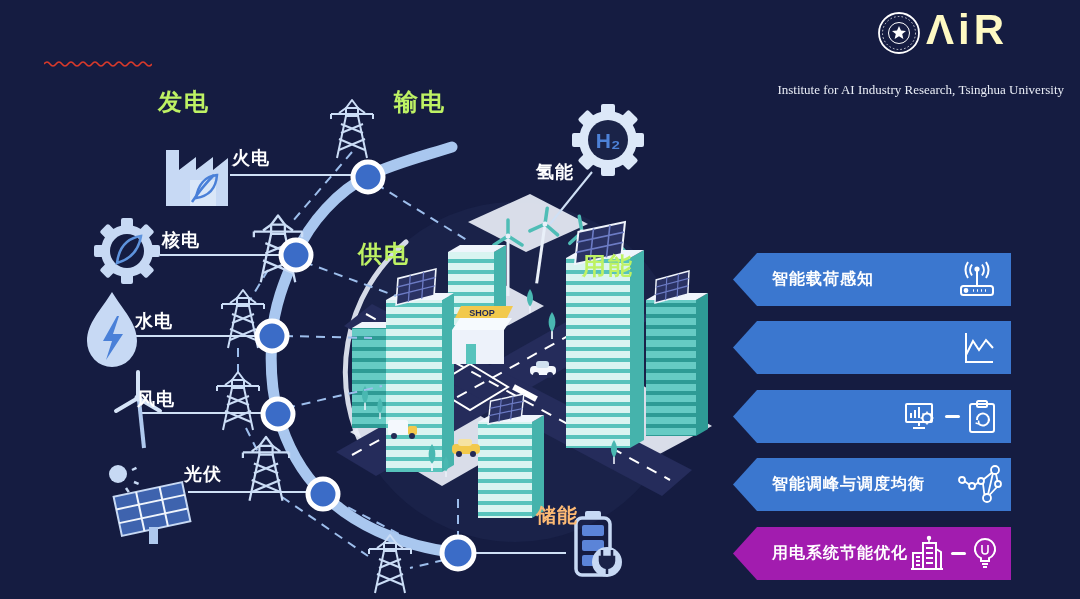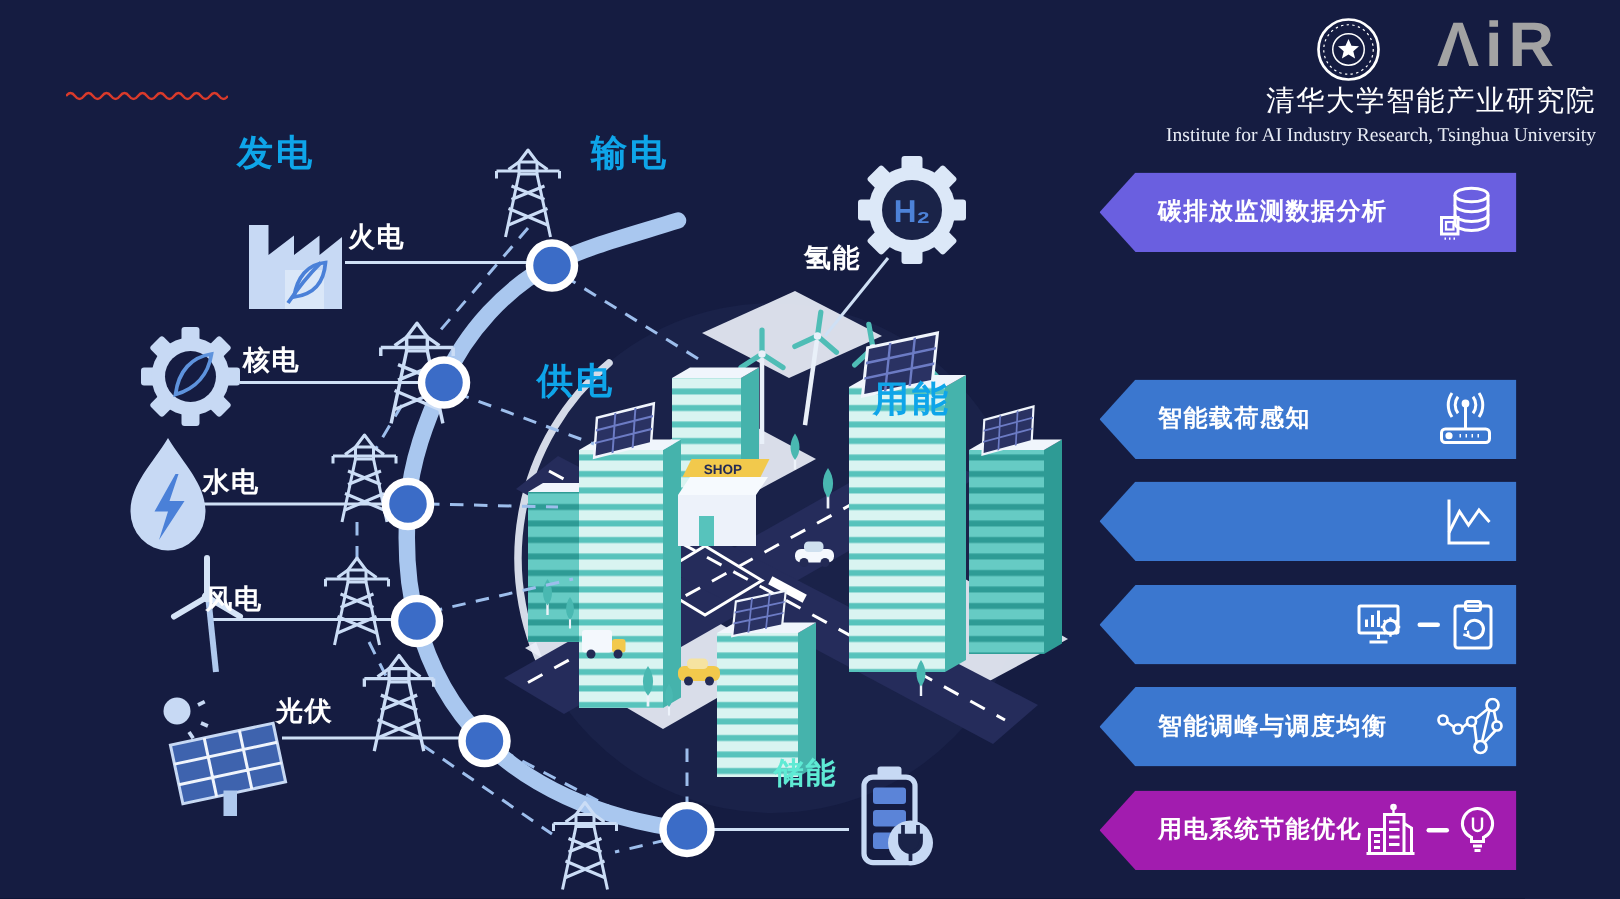--- a/index.html
+++ b/index.html
@@ -5,25 +5,25 @@
   html,body{margin:0;padding:0;background:#0b1130;}
   #slide{
     position:relative;width:1080px;height:599px;overflow:hidden;
     background:#151C41;
     font-family:"Liberation Sans","DejaVu Sans",sans-serif;
   }
   .abs{position:absolute;}
   
   #title{left:44px;top:22px;font-size:30px;font-weight:bold;color:#ffffff;letter-spacing:1px;}
   
-  #air-text{left:926px;top:6px;font-size:42px;font-weight:800;color:#a3a3a3;letter-spacing:4px;margin-left:32px;}
+  #air-text{left:926px;top:6px;font-size:42px;font-weight:800;color:#fef9c3;letter-spacing:4px;}
   #cn-name{right:16px;top:54px;font-size:19px;color:#fff;letter-spacing:1px;white-space:nowrap;}
   #en-name{right:16px;top:82px;font-size:13px;color:#e9edf6;font-family:"Liberation Serif","DejaVu Serif",serif;white-space:nowrap;}
   
-  .stage-label{color:#0ea5e9;font-weight:bold;font-size:24px;letter-spacing:2px;}
+  .stage-label{color:#bef264;font-weight:bold;font-size:24px;letter-spacing:2px;}
   .sub-label{color:#ffffff;font-weight:bold;font-size:18px;letter-spacing:1px;}
   
   .banner{
     position:absolute;left:733px;width:278px;height:53px;
     clip-path:polygon(24px 0,100% 0,100% 100%,24px 100%,0 50%);
     display:flex;align-items:center;color:#fff;
   }
   .banner .lbl{font-size:16px;font-weight:bold;letter-spacing:1px;padding-left:39px;flex:0 0 auto;}
   .banner .icons{margin-left:auto;margin-right:13px;display:flex;align-items:center;gap:6px;}
   .c-purple{background:#6A5FE0;}
@@ -307,49 +307,35 @@
   <div class="abs stage-label" style="left:394px;top:86px">输电</div>
   <div class="abs stage-label" style="left:358px;top:238px">供电</div>
   <div class="abs stage-label" style="left:582px;top:250px">用能</div>
 
   <div class="abs sub-label" style="left:232px;top:146px">火电</div>
   <div class="abs sub-label" style="left:162px;top:228px">核电</div>
   <div class="abs sub-label" style="left:135px;top:309px">水电</div>
   <div class="abs sub-label" style="left:137px;top:387px">风电</div>
   <div class="abs sub-label" style="left:184px;top:462px">光伏</div>
   <div class="abs sub-label" style="left:536px;top:160px">氢能</div>
-  <div class="abs sub-label" style="left:516px;top:502px;color:#5eead4;font-size:20px">储能</div>
+  <div class="abs sub-label" style="left:536px;top:502px;color:#fdba74;font-size:20px">储能</div>
 
   <svg class="abs" style="left:44px;top:60px" width="108" height="7" viewBox="0 0 108 7">
     <path d="M0,4 q3,-4 6,0 t6,0 t6,0 t6,0 t6,0 t6,0 t6,0 t6,0 t6,0 t6,0 t6,0 t6,0 t6,0 t6,0 t6,0 t6,0 t6,0 t6,0" fill="none" stroke="#D93A2B" stroke-width="1.6"></path>
   </svg>
 
   <svg class="abs" style="left:876px;top:10px" width="46" height="46" viewBox="0 0 46 46">
     <circle cx="23" cy="23" r="20" fill="none" stroke="#fff" stroke-width="1.8"></circle>
     <circle cx="23" cy="23" r="16.5" fill="none" stroke="#fff" stroke-width="0.8" stroke-dasharray="1.6 2.2"></circle>
     <circle cx="23" cy="23" r="10.5" fill="none" stroke="#fff" stroke-width="1"></circle>
     <path d="M23,16 l2,4.5 5,0.4 -3.8,3.2 1.2,4.9 -4.4,-2.7 -4.4,2.7 1.2,-4.9 -3.8,-3.2 5,-0.4 Z" fill="#fff"></path>
   </svg>
   <div class="abs" id="air-text">ΛiR</div>
-  <div class="abs" id="cn-name">清华大学智能产业研究院</div>
   <div class="abs" id="en-name">Institute for AI Industry Research, Tsinghua University</div>
 
-  <div class="banner c-purple" style="top:115px">
-    <span class="lbl">碳排放监测数据分析</span>
-    <span class="icons">
-      <svg width="40" height="40" viewBox="0 0 40 40" fill="none" stroke="#fff" stroke-width="2">
-        <ellipse cx="23" cy="8" rx="11" ry="4.5"></ellipse>
-        <path d="M12,8 v19 c0,2.6 4.9,4.7 11,4.7 s11,-2.1 11,-4.7 V8"></path>
-        <path d="M12,14.5 c0,2.6 4.9,4.7 11,4.7 s11,-2.1 11,-4.7 M12,21 c0,2.6 4.9,4.7 11,4.7 s11,-2.1 11,-4.7"></path>
-        <rect x="3" y="23" width="11" height="11"></rect>
-        <rect x="6" y="26" width="5" height="5" stroke-width="1.5"></rect>
-        <path d="M5,37 h1 M8,37 h1 M11,37 h1" stroke-width="1.5"></path>
-      </svg>
-    </span>
-  </div>
 
 
   <div class="banner c-blue" style="top:253px">
     <span class="lbl">智能载荷感知</span>
     <span class="icons">
       <svg width="42" height="40" viewBox="0 0 42 40" fill="none" stroke="#fff" stroke-width="2">
         <line x1="21" y1="11" x2="21" y2="26"></line>
         <circle cx="21" cy="9" r="1.6" fill="#fff"></circle>
         <path d="M16,4.5 a9,9 0 0 0 0,11 M12,2 a14,14 0 0 0 0,16"></path>
         <path d="M26,4.5 a9,9 0 0 1 0,11 M30,2 a14,14 0 0 1 0,16"></path>

